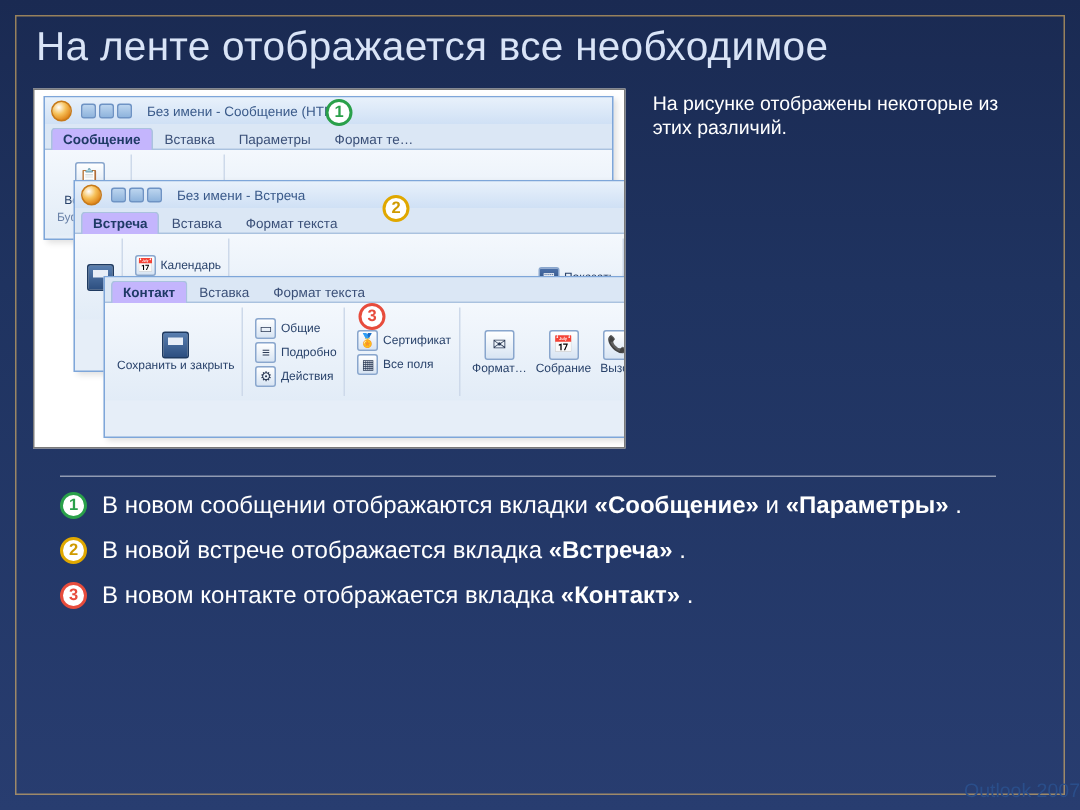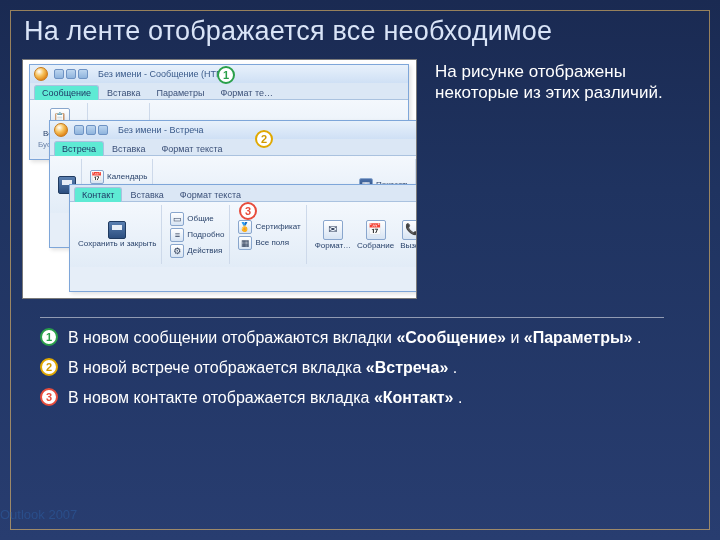--- a/index.html
+++ b/index.html
@@ -11,47 +11,47 @@
     position: relative; color: #fff;
   }
   .inner-border {
     position: absolute; top: 10px; left: 10px; right: 10px; bottom: 10px;
     border: 1px solid rgba(255,200,100,.55);
     pointer-events: none;
   }
   .title { font-size: 27px; font-weight: 400; color: #d9e4f7; margin: 2px 0 12px 8px; letter-spacing: .2px;}
   .row { display: flex; gap: 18px; align-items: flex-start; padding: 0 6px; }
   .shot-area { width: 400px; height: 240px; position: relative; background: #fff; border: 1px solid #7a7a7a; overflow: hidden;}
-  .desc { width: 250px; font-size: 17px; line-height: 1.25; color: #fff; padding-top: 2px;}
+  .desc { width: 250px; font-size: 13px; line-height: 1.25; color: #fff; padding-top: 2px;}
   .badge {
     width: 18px; height: 18px; border-radius: 50%;
     border: 2px solid;
     display: inline-flex; align-items: center; justify-content: center;
     font-size: 11px; font-weight: 700; font-family: Arial, sans-serif;
     background: #fff;
   }
   .b1 { border-color:#2aa04a; color:#2aa04a;}
   .b2 { border-color:#e0a800; color:#cf9a00;}
   .b3 { border-color:#e74c3c; color:#e74c3c;}
   .list { margin: 18px 24px 0 24px; }
   .hr { border: none; border-top: 1px solid rgba(255,255,255,.5); margin: 10px 0 6px 0;}
   .list-item { display: flex; align-items: flex-start; gap: 10px; margin: 10px 0; }
   .list-item p { font-size: 16px; color: #fff; line-height: 1.25; }
   .list-item b { font-weight: 700; }
-  .footer { position: absolute; left: 0; right: 0; bottom: 18px; text-align: left; font-size: 13px; color: #2a4e8a; }
+  .footer { position: absolute; left: 0; right: 0; bottom: 6px; text-align: right; font-size: 13px; color: #2a4e8a; }
   
   .win { position: absolute; border: 1px solid #7ea6d9; background: #e6eef8; box-shadow: 2px 2px 4px rgba(0,0,0,.12); font-size: 9px; color: #2b3a55; }
   .win .titlebar { height: 18px; background: linear-gradient(#e8f1fb,#cfe0f5); display: flex; align-items: center; padding: 0 4px; gap: 4px;}
   .orb { width: 14px; height: 14px; border-radius: 50%; background: radial-gradient(circle at 35% 30%, #fff, #f6c15a 40%, #e0871c 75%); border: 1px solid #c77a1a;}
   .qat { display: flex; gap: 2px; margin-left: 2px;}
   .qat span { width: 10px; height: 10px; background: linear-gradient(#bcd5ef,#8fb4dd); border: 1px solid #6e93c4; border-radius: 2px;}
   .wtitle { margin-left: 6px; color: #3a5a8a; font-size: 9px; white-space: nowrap;}
   .tabs { height: 16px; background: #dbe7f5; display: flex; align-items: flex-end; padding-left: 4px; gap: 0;}
   .tab { padding: 2px 7px 2px 7px; font-size: 9px; color: #3b5078; border: 1px solid transparent; border-bottom: none; position: relative; top: 1px; background: transparent;}
-  .tab.active { background: #5eead4; border-color: #aac2df; border-radius: 3px 3px 0 0; color: #1f3a66; font-weight: 400;}
+  .tab.active { background: #c4b5fd; border-color: #aac2df; border-radius: 3px 3px 0 0; color: #1f3a66; font-weight: 700;}
   .ribbon { height: 58px; background: linear-gradient(#f4f8fd,#e2ecf7); border-top: 1px solid #aac2df; display: flex; padding: 3px 4px; gap: 4px;}
   .group { border-right: 1px solid #cdd9ea; padding: 1px 5px 1px 4px; display: flex; flex-direction: column; gap: 2px; align-items: center; justify-content: center;}
   .bigbtn { display: flex; flex-direction: column; align-items: center; gap: 1px;}
   .ic { width: 20px; height: 20px; border: 1px solid #89a6cd; background: linear-gradient(#fff,#d7e4f3); border-radius: 2px; display: flex; align-items: center; justify-content: center; font-size: 11px;}
   .ic.sm { width: 14px; height: 14px; font-size: 9px;}
   .lbl { font-size: 8px; color: #2a436b; white-space: nowrap;}
   .minibtns { display: flex; flex-direction: column; gap: 2px; align-items: flex-start;}
   .mini { display: flex; align-items: center; gap: 3px;}
   .shot-area .badge { position: absolute; z-index: 50; background: #fff; }
   

